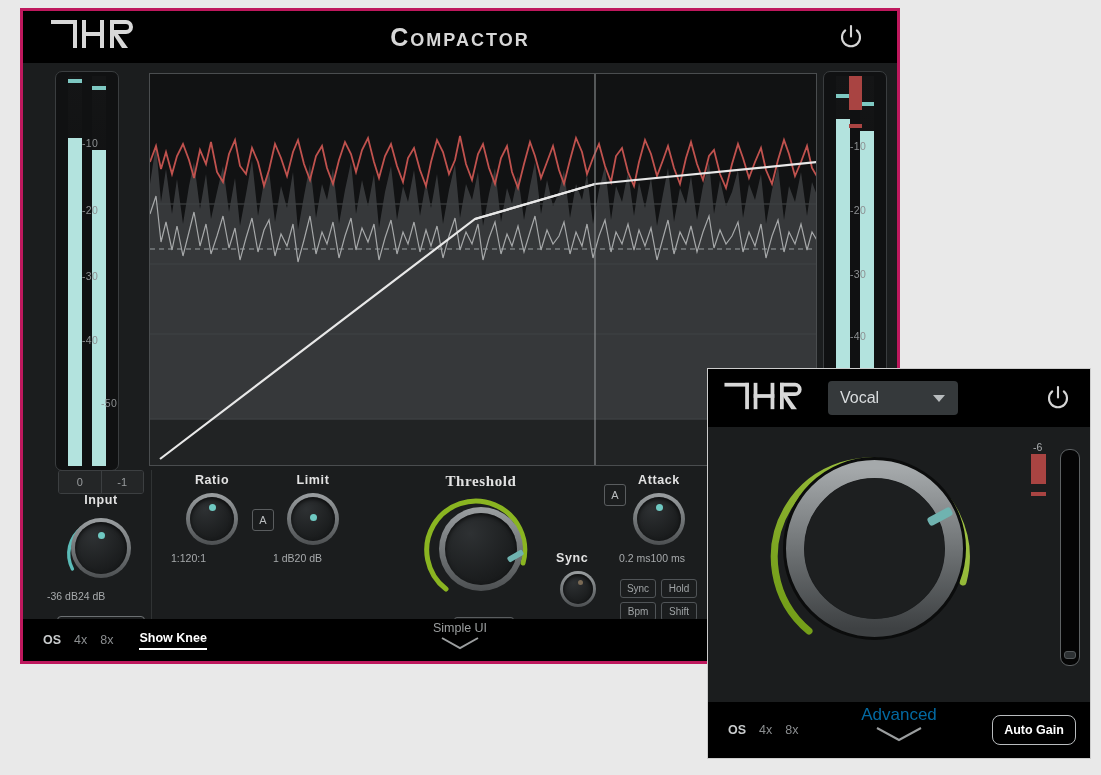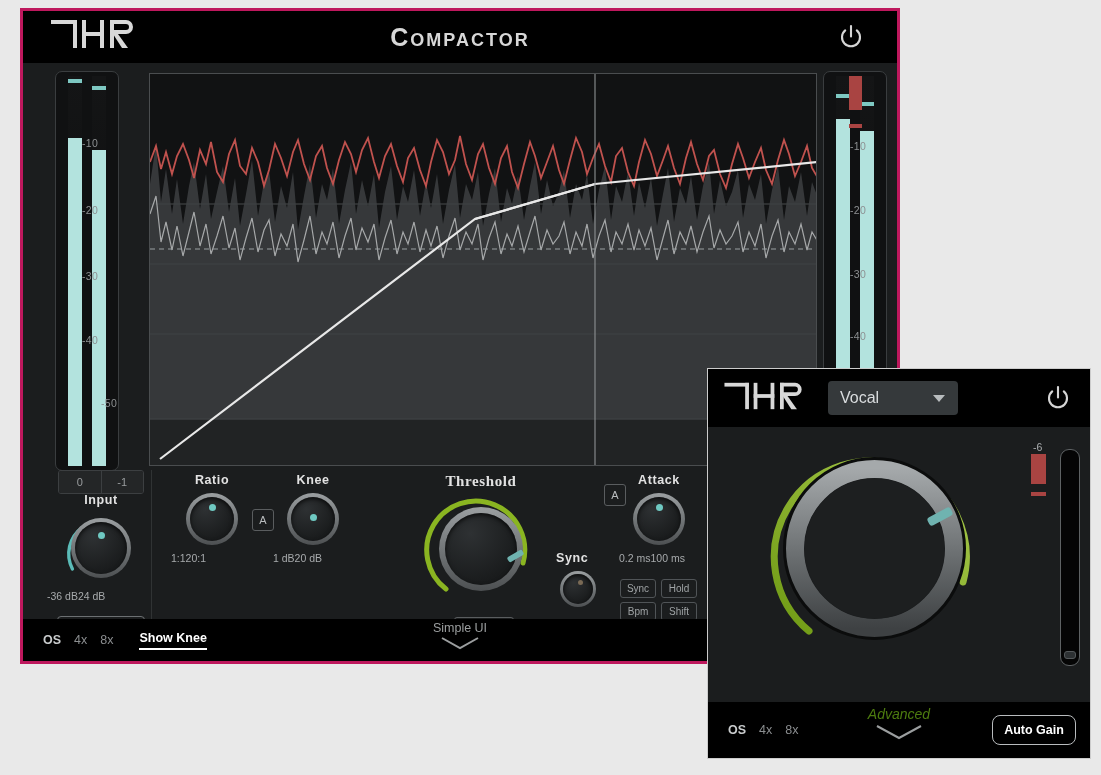--- a/index.html
+++ b/index.html
@@ -280,21 +280,21 @@
       <div class="dot" style="left:22.5px;top:11px;"></div>
     </div>
     <div class="range" style="margin-top:7px;">
       <span>1:1</span>
       <span>20:1</span>
     </div>
   </div>
   <div class="btn btn-a" style="position:absolute;left:229px;top:498px;">A</div>
 
   <div class="knob-wrap" style="left:250px;top:462px;width:80px;">
-    <div class="knob-label">Knee</div>
+    <div class="knob-label">Limit</div>
     <div class="knob" style="width:52px;height:52px;margin-top:6px;">
       <div class="ring" style="left:0;top:0;width:52px;height:52px;"></div>
       <div class="face" style="left:4px;top:4px;width:44px;height:44px;"></div>
       <div class="dot" style="left:22.5px;top:21px;"></div>
     </div>
     <div class="range" style="margin-top:7px;">
       <span>1 dB</span>
       <span>20 dB</span>
     </div>
   </div>
@@ -436,20 +436,20 @@
     </div>
   </div>
 
   <div class="ov-footer">
     <div class="os-group">
       <span class="os-item">OS</span>
       <span class="os-item dim">4x</span>
       <span class="os-item dim">8x</span>
     </div>
     <div style="position:absolute;left:105px;right:105px;top:3px;text-align:center;">
-      <span style="color:#4d7c0f;font-size:14px;font-style:italic;">Advanced</span>
+      <span style="color:#0369a1;font-size:17px;">Advanced</span>
       <svg class="chev" width="56" height="18">
         <path d="M6 3 L28 15 L50 3" fill="none" stroke="#9b9e9f" stroke-width="2"></path>
       </svg>
     </div>
     <div class="btn auto-gain">Auto Gain</div>
   </div>
 </div>
 
 </body></html>

